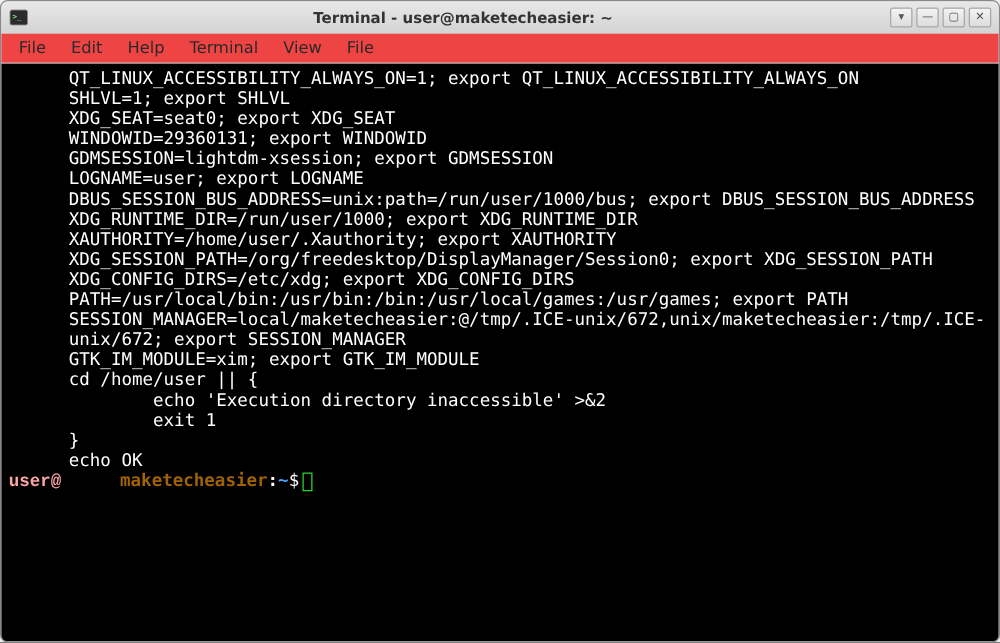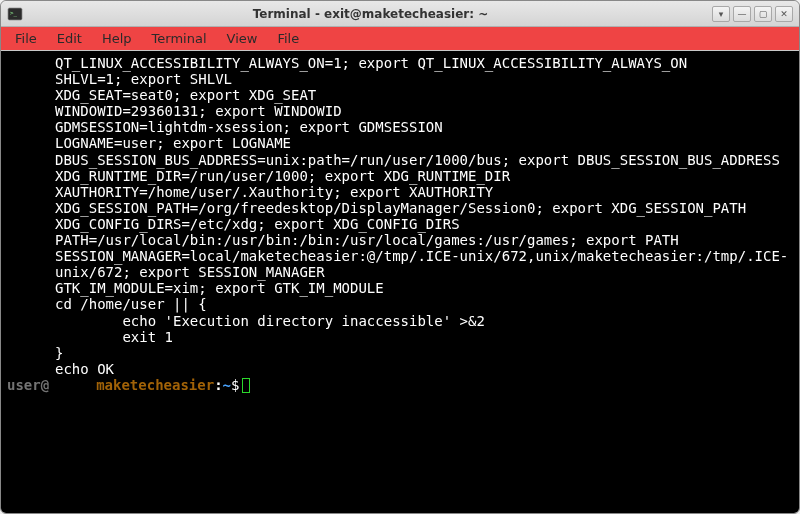--- a/index.html
+++ b/index.html
@@ -71,21 +71,21 @@
     font-family: "DejaVu Sans Mono", "Liberation Mono", Menlo, Consolas, monospace;
     font-size: 14px;
     line-height: 1.15;
     padding: 4px 6px 6px 6px;
     height: calc(514px - 26px - 24px - 2px);
     overflow: hidden;
     white-space: pre-wrap;
     word-break: break-all;
   }
   .term-line { display: block; margin-left: 48px; }
-  .prompt-user { color: #737373; font-weight: bold; }
+  .prompt-user { color: #fca5a5; font-weight: bold; font-family: Liberation Mono, monospace; }
   .prompt-host { color: #a16207; font-weight: bold; padding-left: 47px; }
   .prompt-colon { color: #ffffff; font-weight: bold; }
   .prompt-path { color: #4aa4ff; font-weight: bold; }
   .prompt-dollar { color: #ffffff; }
   .cursor {
     display: inline-block;
     width: 8px;
     height: 15px;
     border: 1px solid #2bd82b;
     vertical-align: text-bottom;
@@ -95,21 +95,21 @@
 </head>
 <body>
 
 <div class="titlebar">
   <span class="title-icon">
     <svg width="16" height="16" viewBox="0 0 16 16">
       <rect x="1" y="2" width="14" height="12" rx="1.5" fill="#2b2b2b" stroke="#888" stroke-width="0.7"></rect>
       <text x="3" y="9" font-size="6" fill="#9f9" font-family="monospace">&gt;_</text>
     </svg>
   </span>
-  <span class="title-text">Terminal - exit@maketecheasier: ~</span>
+  <span class="title-text">Terminal - user@maketecheasier: ~</span>
   <div class="window-controls">
     <span class="win-btn">▾</span>
     <span class="win-btn">—</span>
     <span class="win-btn">▢</span>
     <span class="win-btn">✕</span>
   </div>
 </div>
 
 <div class="menubar">
   <span class="menu-item">File</span>

